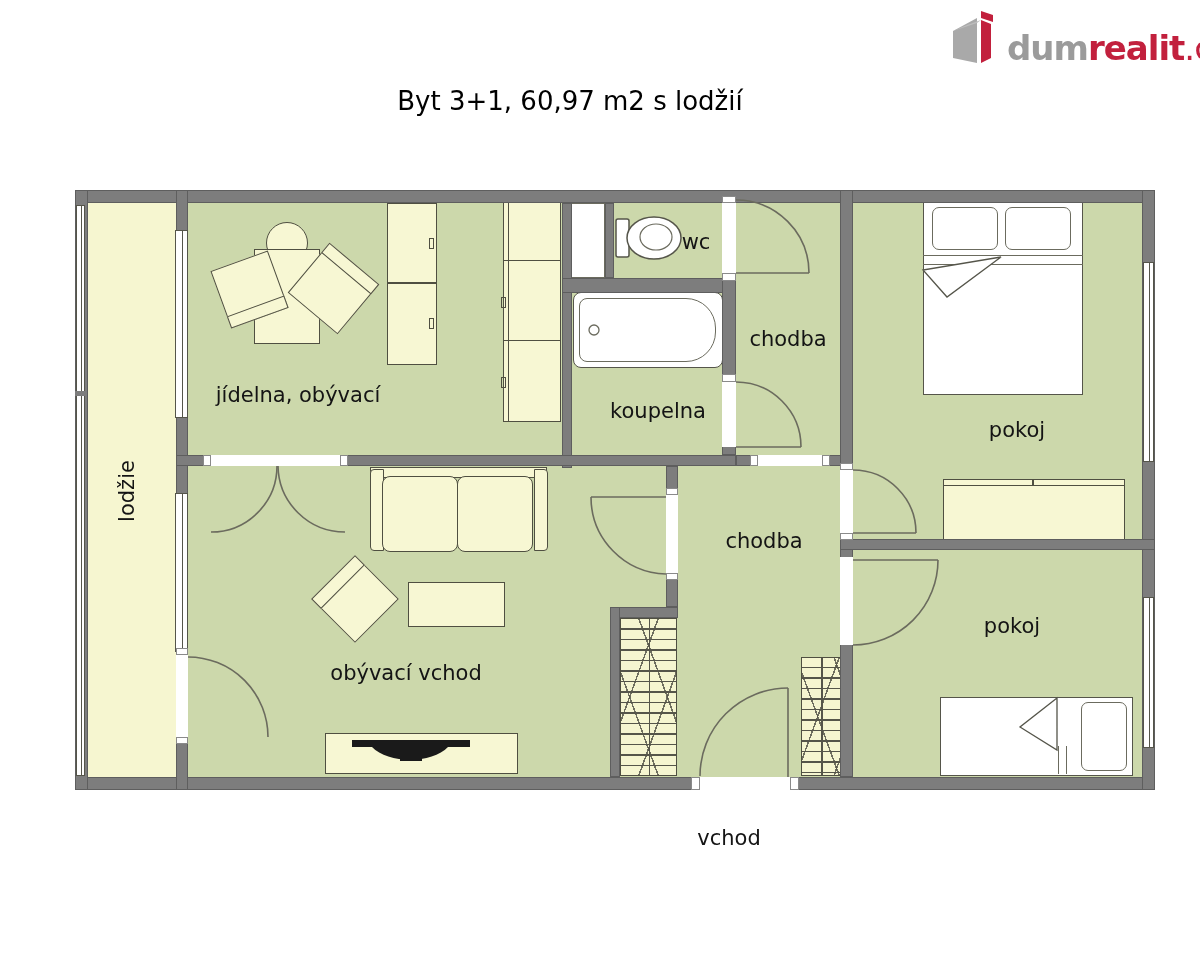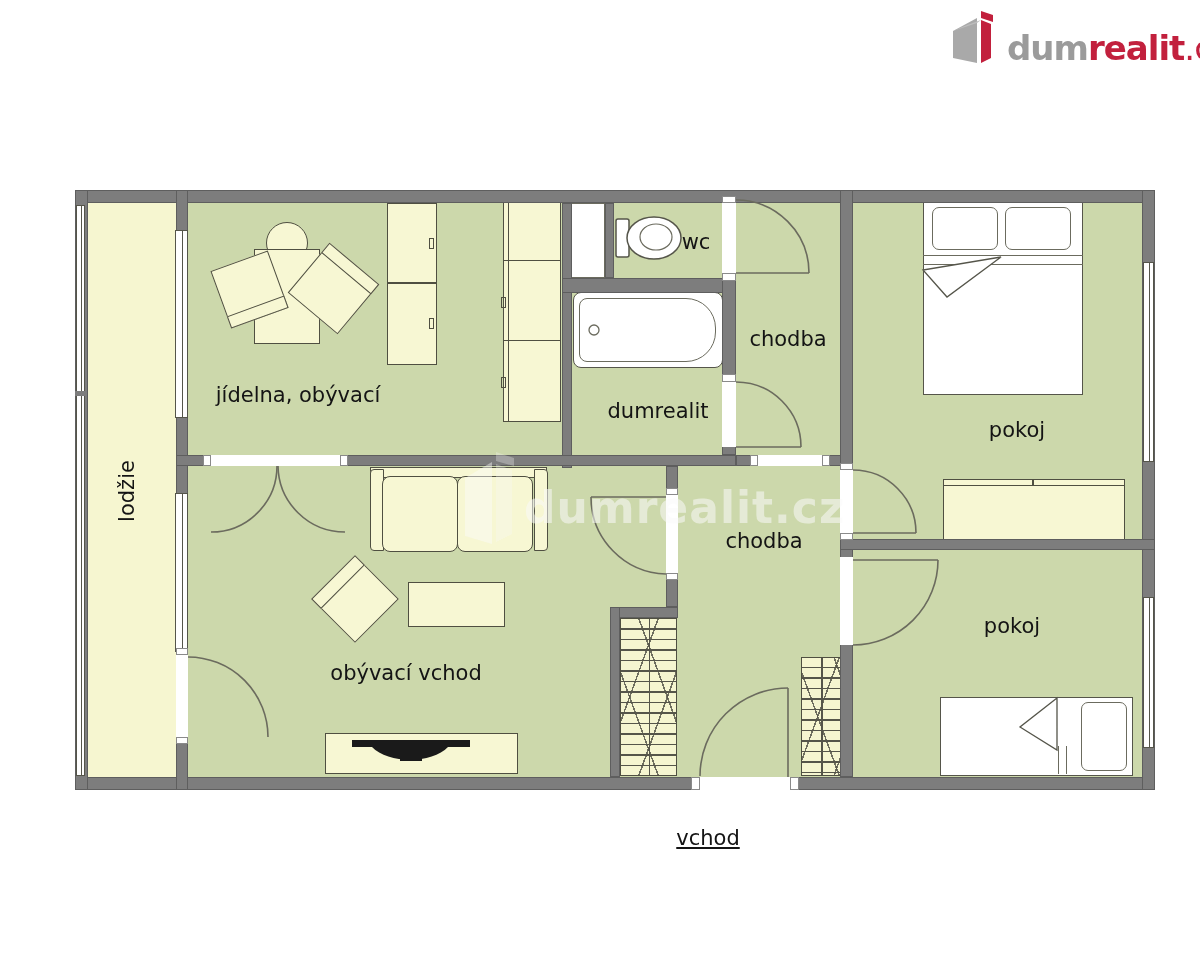--- a/index.html
+++ b/index.html
@@ -67,20 +67,21 @@
   <div id="logo">
     <svg width="44" height="54" viewBox="0 0 44 54">
       <polygon points="2,20 26,7 26,52 2,47" fill="#a9a9a9"></polygon>
       <polygon points="2,20 16,14 30,9 26,12" fill="#bdbdbd"></polygon>
       <polygon points="30,9 40,13 40,47 30,52" fill="#c2203d"></polygon>
       <polygon points="30,0 42,4 42,11 30,7" fill="#c2203d"></polygon>
     </svg>
     <div class="logo-text"><span class="lg-gray">dum</span><span class="lg-red">realit</span><span class="lg-suffix">.cz</span></div>
   </div>
 
+  <div id="plan-title">Byt 3+1, 60,97 m2 s lodžií</div>
 
   <div class="abs floor-green" style="left:88px;top:203px;width:1054px;height:574px;"></div>
   <div class="abs floor-yellow" style="left:88px;top:203px;width:88px;height:574px;"></div>
   <div class="abs shaft" style="left:570px;top:203px;width:35px;height:75px;"></div>
 
   <div class="abs furn round" style="left:266px;top:222px;width:42px;height:42px;"></div>
   <div class="abs furn" style="left:254px;top:249px;width:66px;height:95px;"></div>
   <div class="abs furn" style="left:219px;top:259px;width:61px;height:61px;transform:rotate(-20deg);">
     <div class="band" style="left:-1px;bottom:-1px;width:59px;height:11px;"></div>
   </div>
@@ -235,30 +236,22 @@
     <g>
       <rect x="352" y="740" width="118" height="7" fill="#1a1a1a"></rect>
       <path d="M372 747 C388 764 432 764 448 747 Z" fill="#1a1a1a"></path>
       <rect x="400" y="753" width="22" height="8" fill="#1a1a1a"></rect>
     </g>
   </svg>
 
   <div class="room-label vertical" style="left:127px;top:491px;">lodžie</div>
   <div class="room-label" style="left:298px;top:395px;">jídelna, obývací</div>
   <div class="room-label" style="left:696px;top:242px;">wc</div>
-  <div class="room-label" style="left:658px;top:411px;">dumrealit</div>
+  <div class="room-label" style="left:658px;top:411px;">koupelna</div>
   <div class="room-label" style="left:788px;top:339px;">chodba</div>
   <div class="room-label" style="left:1017px;top:430px;">pokoj</div>
   <div class="room-label" style="left:764px;top:541px;">chodba</div>
   <div class="room-label" style="left:406px;top:673px;">obývací vchod</div>
   <div class="room-label" style="left:1012px;top:626px;">pokoj</div>
-  <div class="room-label" id="entrance-label" style="left:708px;top:838px;text-decoration:underline;">vchod</div>
-
-  <div id="watermark">
-    <svg width="54" height="96" viewBox="0 0 54 96">
-      <polygon points="3,26 30,10 30,92 3,84" fill="rgba(250,250,250,0.45)"></polygon>
-      <polygon points="34,12 50,18 50,82 34,90" fill="rgba(250,250,250,0.30)"></polygon>
-      <polygon points="34,0 52,6 52,14 34,9" fill="rgba(250,250,250,0.30)"></polygon>
-    </svg>
-    <span class="wm-text">dumrealit.cz</span>
-  </div>
+  <div class="room-label" id="entrance-label" style="left:729px;top:838px;">vchod</div>
+
 
 </div>
 
 </body></html>

